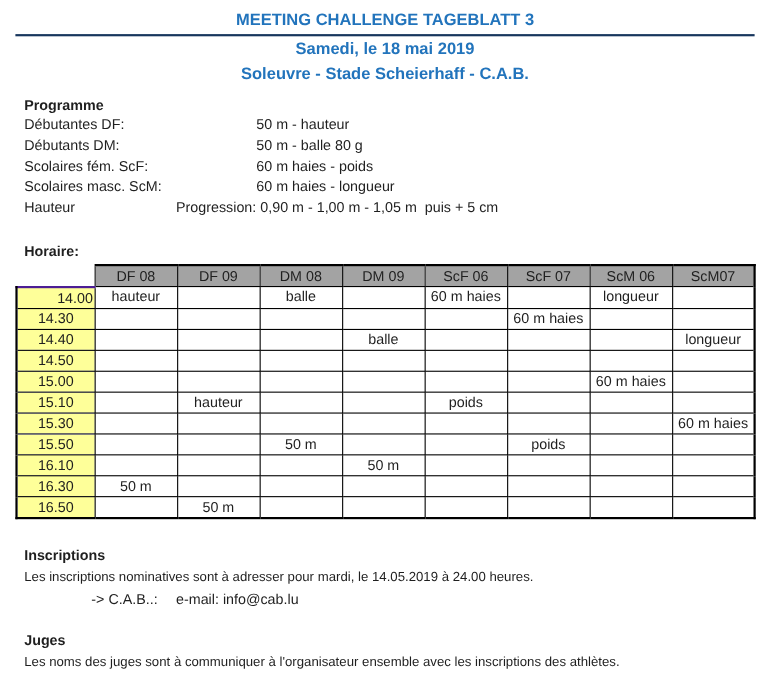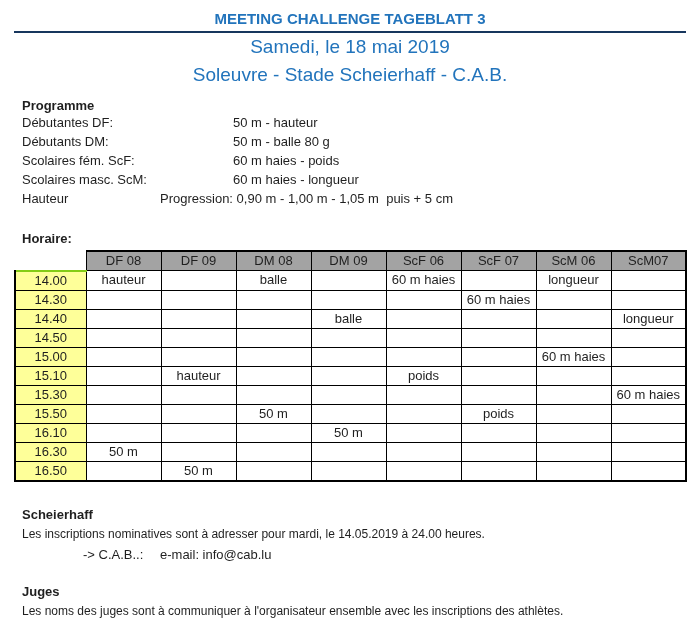--- a/index.html
+++ b/index.html
@@ -18,21 +18,21 @@
     font-size: 15px; font-weight: 700;
     color: #2274BC;
   }
   .title-divider {
     border-bottom: 2px solid #17365d;
     margin: 4px 0 3px 0;
     height: 0;
   }
   .sub-title {
     text-align: center;
-    font-size: 19px; font-weight: 400;
+    font-size: 15px; font-weight: 700;
     color: #2274BC;
     margin-top: 3px;
   }
   .sub-title + .sub-title { margin-top: 6px; }
 
   
   .section-heading {
     font-weight: 700; font-size: 13px;
     padding-left: 8px;
   }
@@ -61,21 +61,21 @@
     text-align: center;
     font-weight: 400;
     overflow: hidden; white-space: nowrap;
   }
   .schedule col.c-time { width: 71px; }
   .schedule col.c-ev { width: 75px; }
   .schedule th { background: #a3a3a3; }
   .schedule th.corner { border: none; background: #ffffff; }
   .schedule thead th:not(.corner) { border-top: 2px solid #000; }
   .schedule td.time { background: #FEFF99; border-left: 2px solid #000; }
-  .schedule tbody tr:first-child td.time { border-top: 2px solid #84cc16; }
+  .schedule tbody tr:first-child td.time { border-top: 2px solid #4c1d95; text-align: right; }
   .schedule th:last-child, .schedule td:last-child { border-right: 2px solid #000; }
   .schedule tbody tr:last-child td { border-bottom: 2px solid #000; }
 
   
   .inscriptions-heading { margin-top: 25px; }
   .body-line {
     font-size: 12px; line-height: 20px;
     padding-left: 8px; margin-top: 2px;
     white-space: pre-wrap;
   }
@@ -265,21 +265,21 @@
           <td></td>
           <td></td>
           <td></td>
           <td></td>
           <td></td>
           <td></td>
         </tr>
       </tbody>
   </table>
 
-  <div class="section-heading inscriptions-heading">Scheierhaff</div>
+  <div class="section-heading inscriptions-heading">Inscriptions</div>
   <div class="body-line">Les inscriptions nominatives sont à adresser pour mardi, le 14.05.2019 à 24.00 heures.</div>
   <div id="contact-list">
       <div class="contact-row">
         <span class="contact-org">-&gt; C.A.B..:</span>
         <span class="contact-detail">e-mail: info@cab.lu</span>
       </div>
     </div>
 
   <div class="section-heading juges-heading">Juges</div>
   <div class="body-line">Les noms des juges sont à communiquer à l'organisateur ensemble avec les inscriptions des athlètes.</div>

